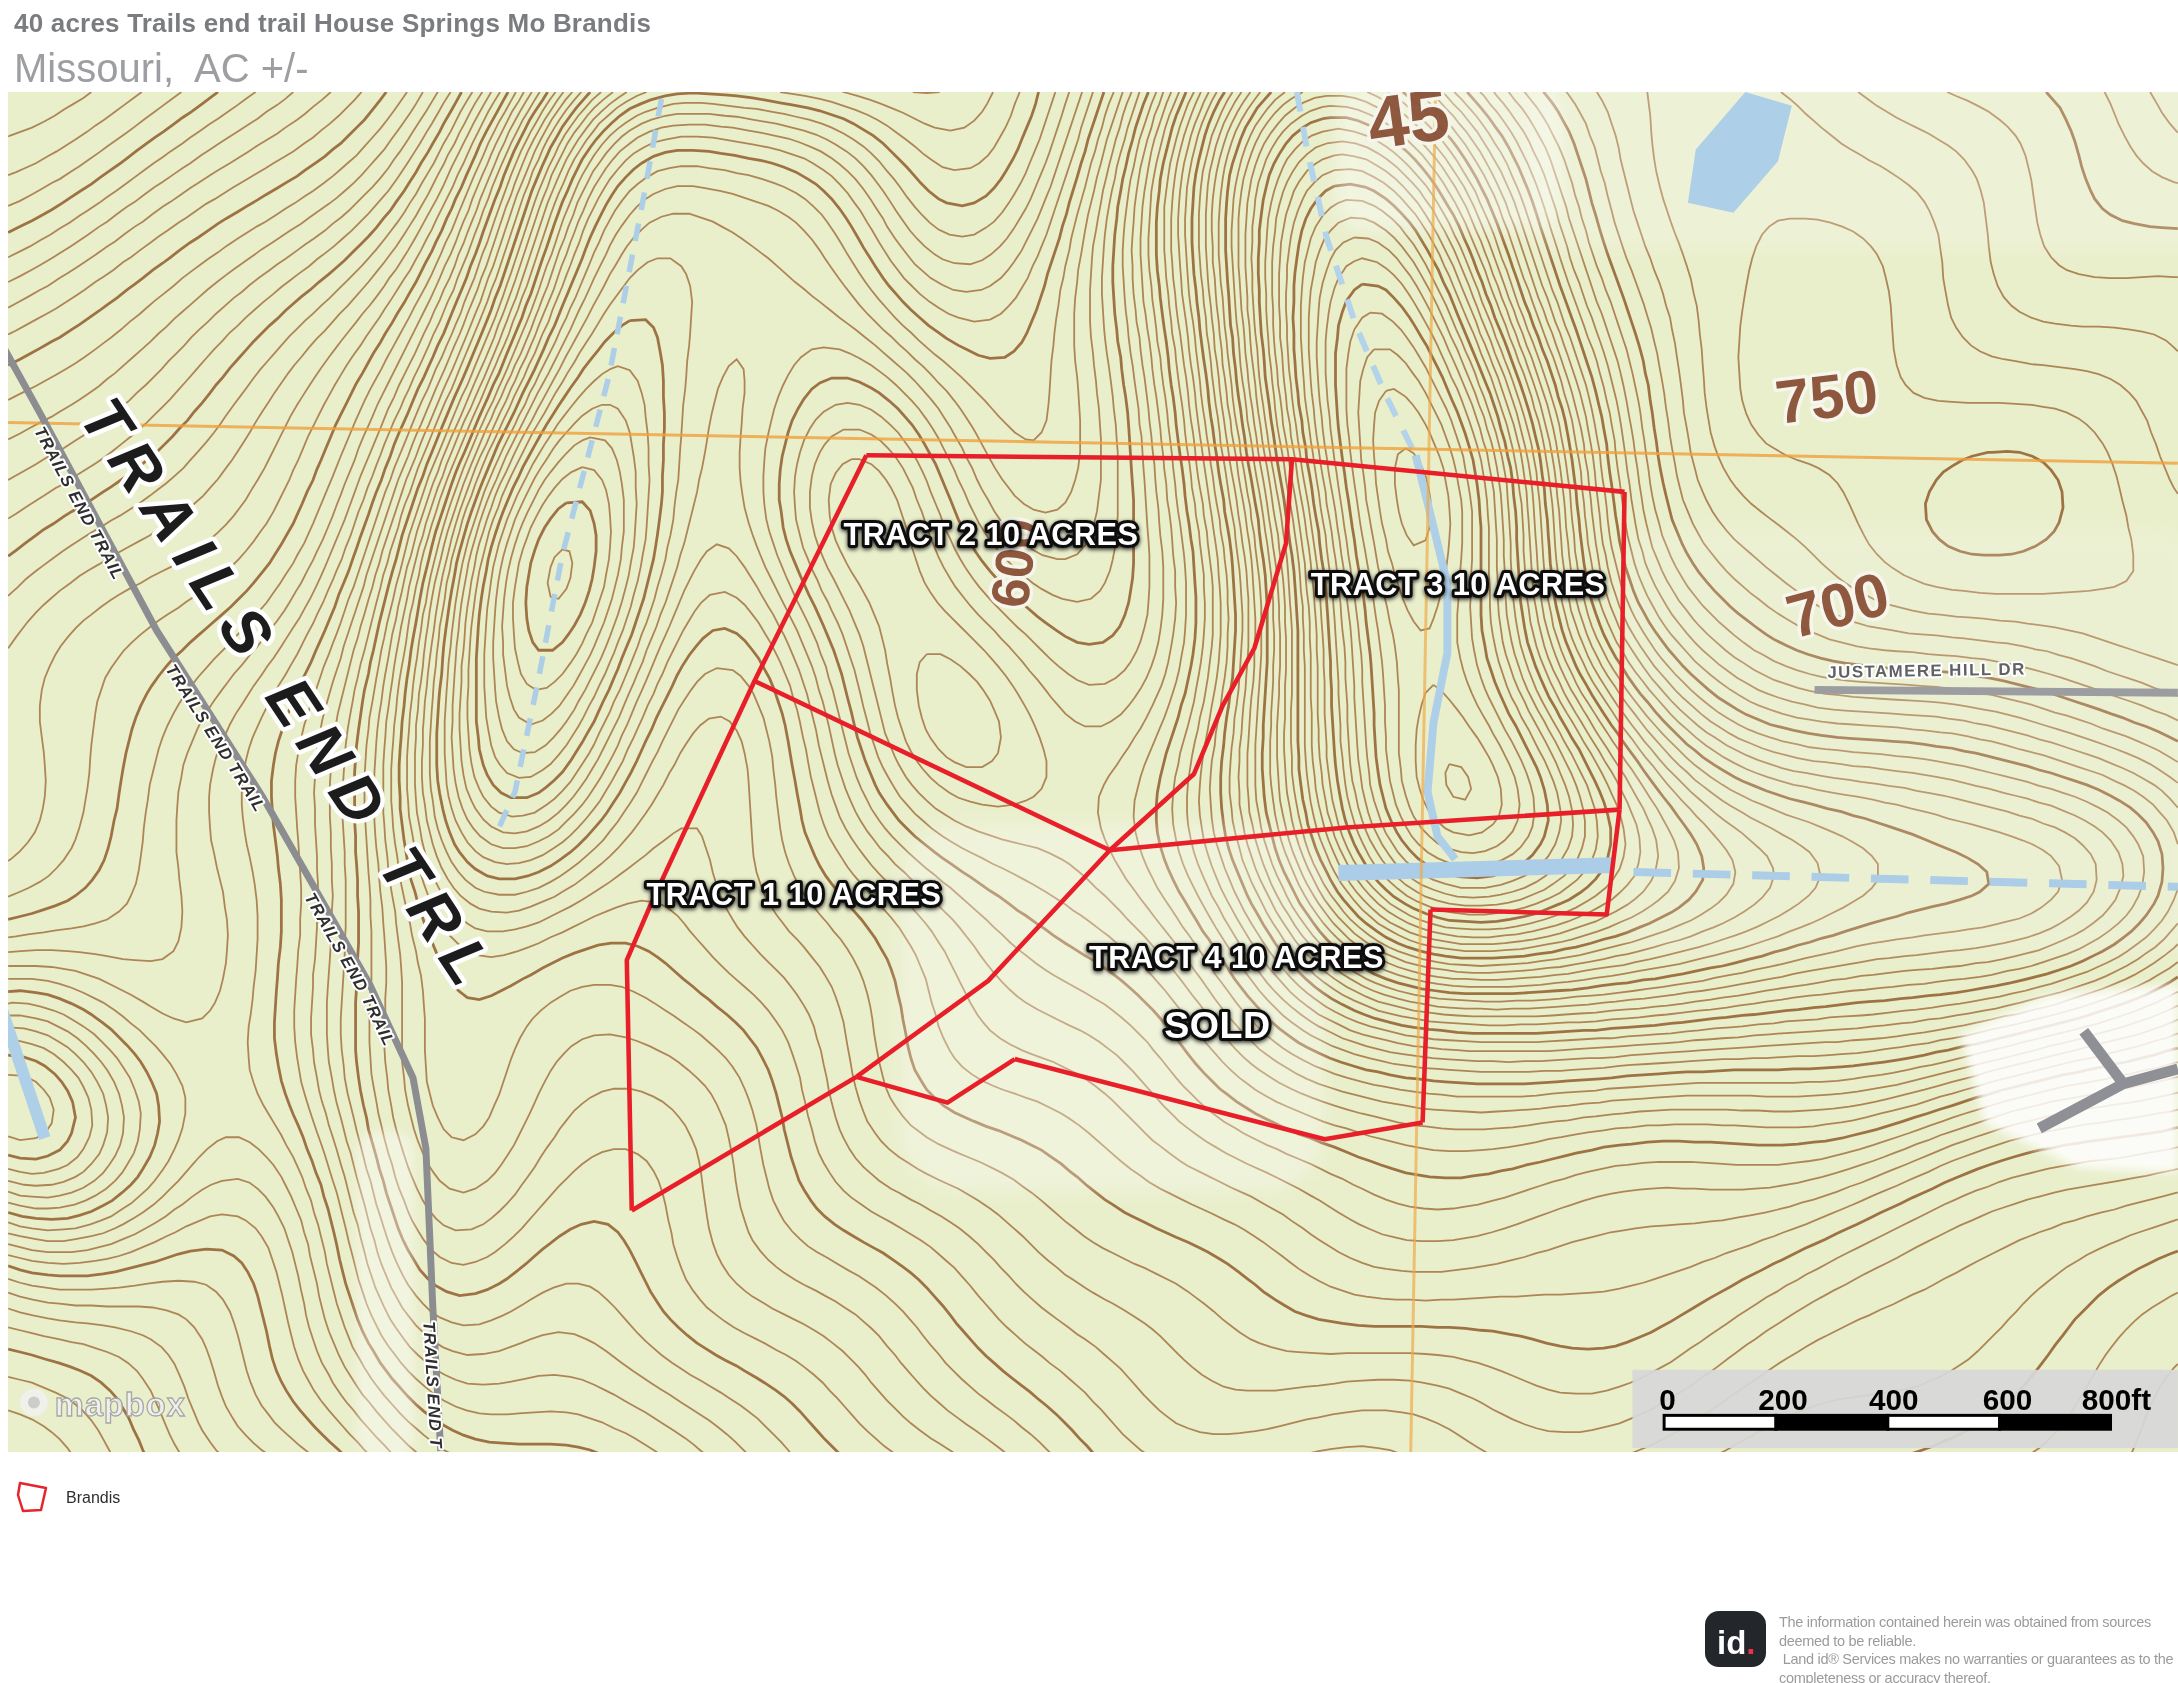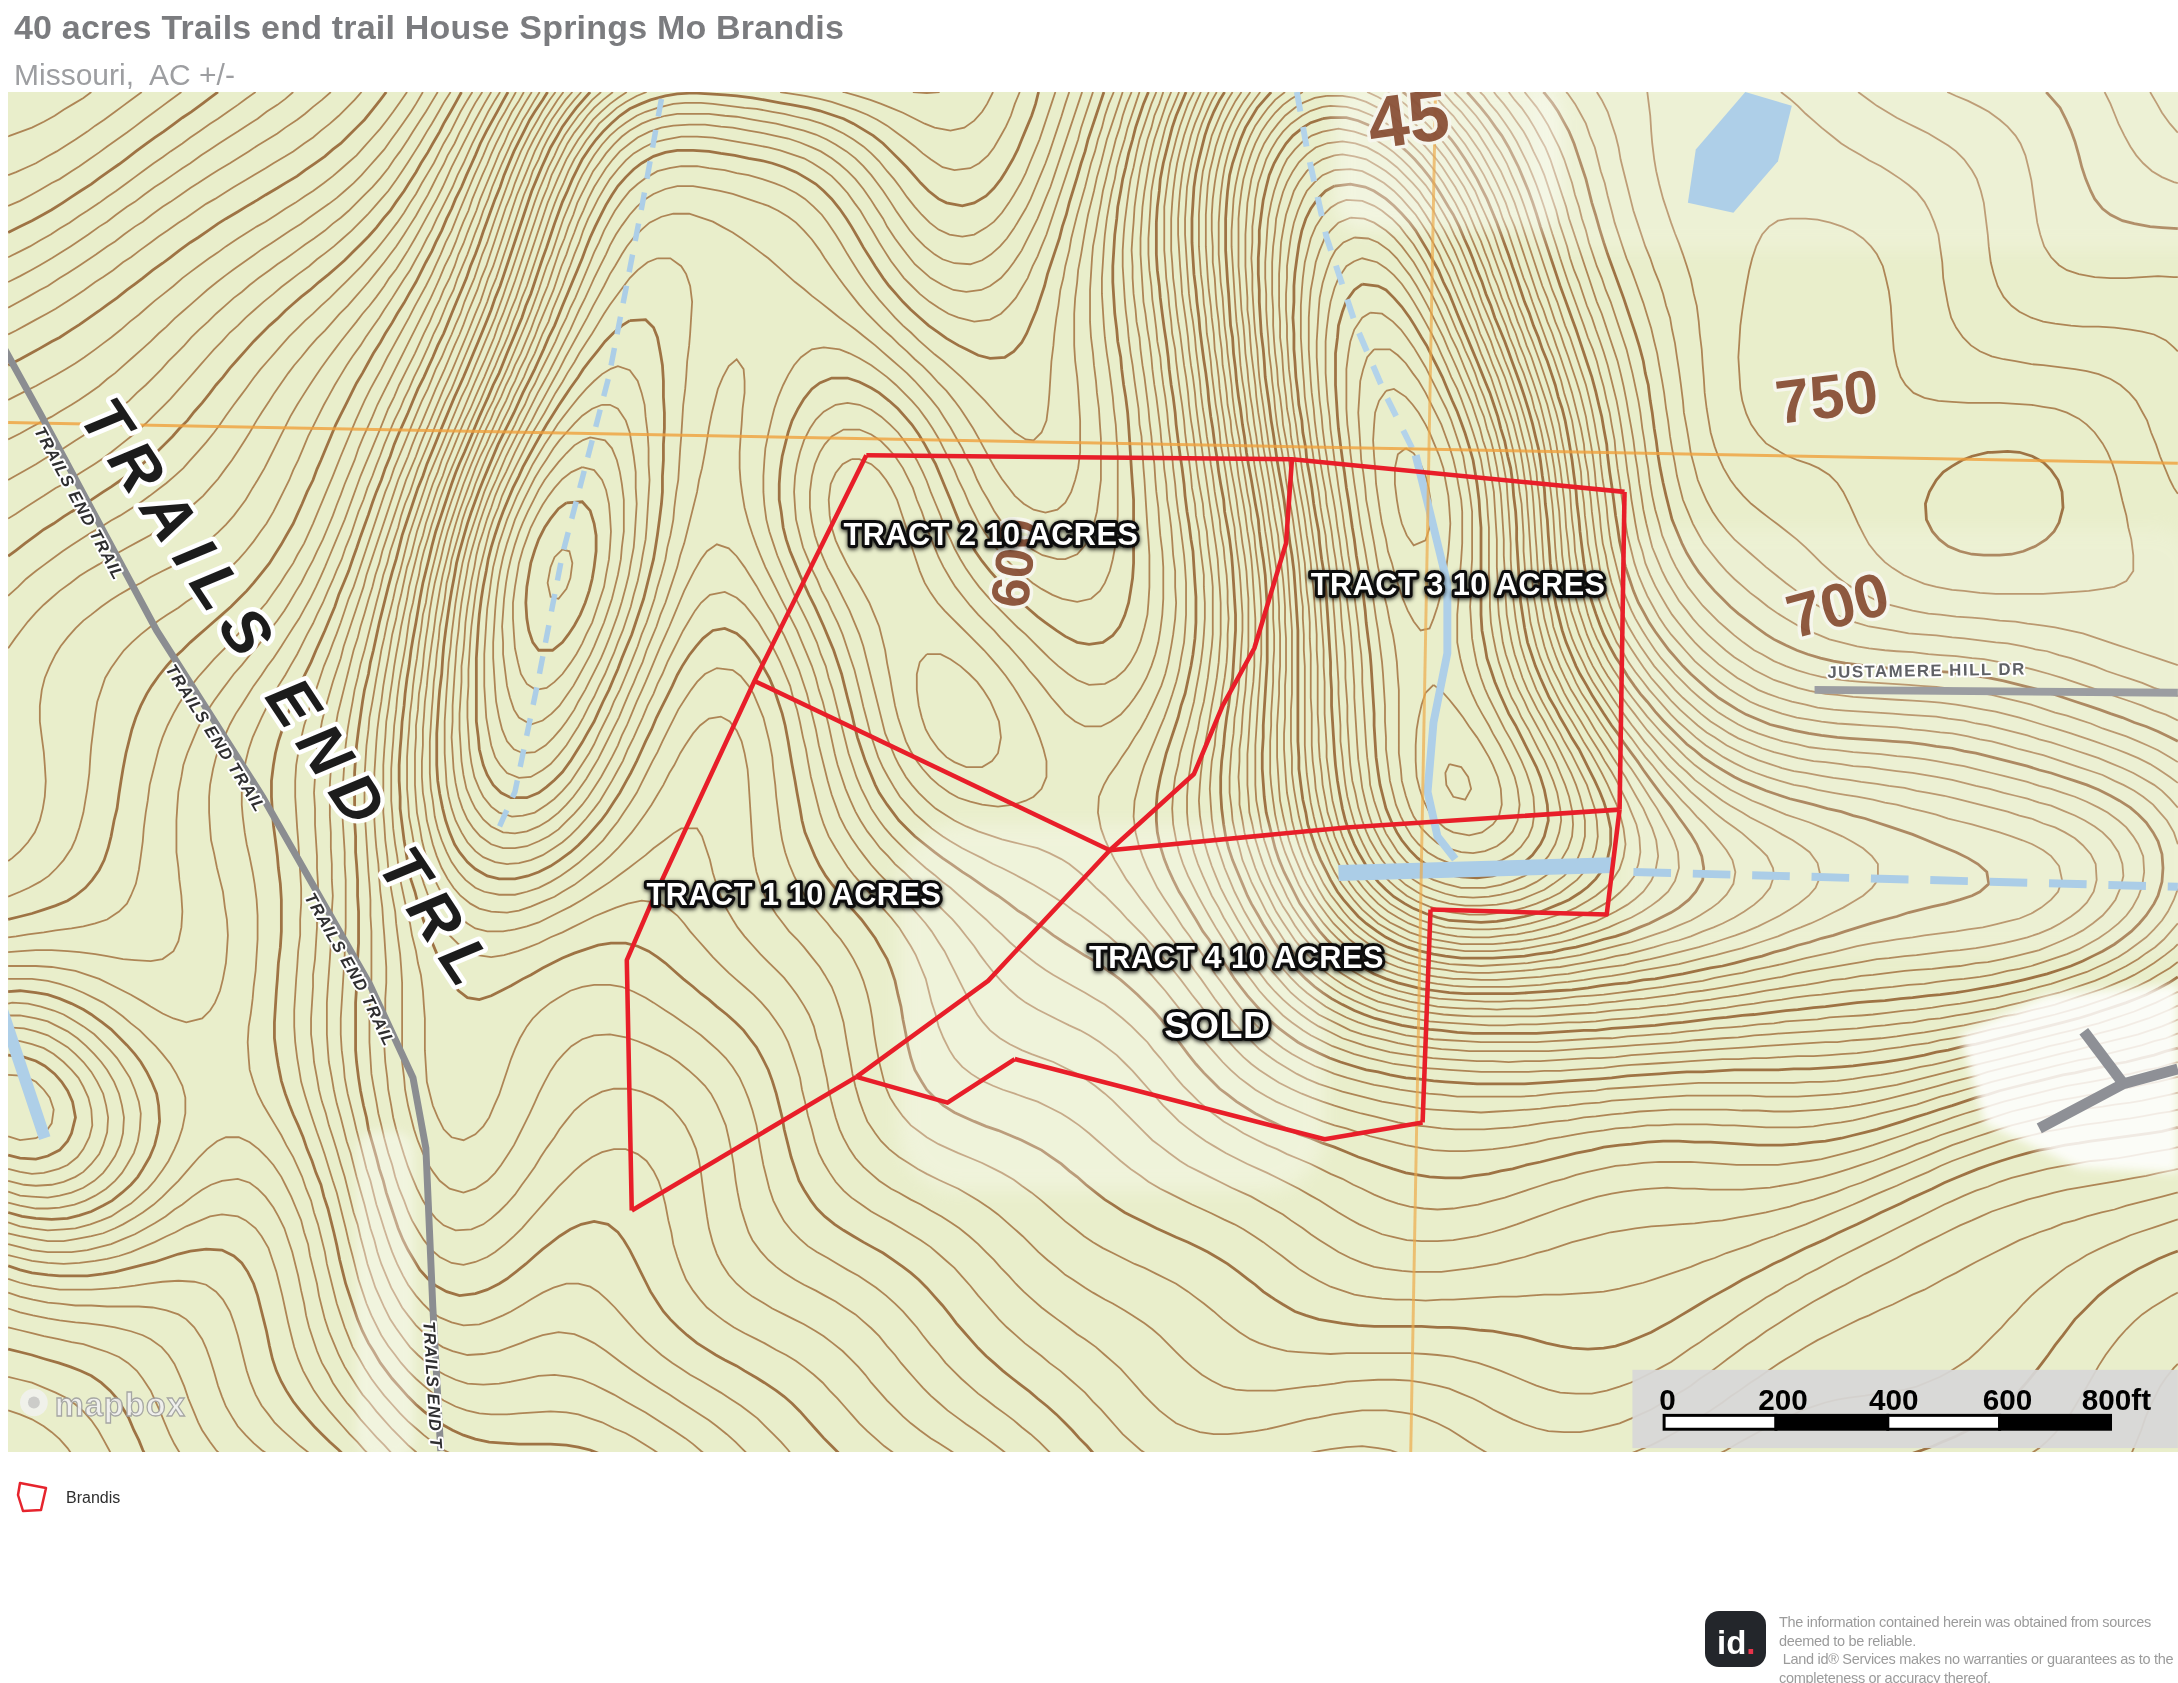--- a/index.html
+++ b/index.html
@@ -1,16 +1,16 @@
 <!DOCTYPE html>
 <html><head><meta charset="utf-8">
 <style>
 html,body{margin:0;padding:0;background:#ffffff;width:2178px;height:1683px;font-family:"Liberation Sans", sans-serif;}
-.title{position:absolute;left:14px;top:8px;font-size:34px;font-weight:bold;color:#7b7c7f;letter-spacing:0.2px;}
-.subtitle{position:absolute;left:14px;top:58px;font-size:30px;color:#9d9ea1;}
+.title{position:absolute;left:14px;top:8px;font-size:26px;font-weight:bold;color:#7b7c7f;letter-spacing:0.2px;}
+.subtitle{position:absolute;left:14px;top:46px;font-size:40px;color:#9d9ea1;}
 #map{position:absolute;left:8px;top:92px;width:2170px;height:1360px;background:#e9eecb;overflow:hidden;}
 .cc{fill:none;stroke:#a87c4b;stroke-width:1.8;opacity:0.92;}
 .ci{fill:none;stroke:#9a6c3c;stroke-width:2.8;opacity:0.95;}
 .red{fill:none;stroke:#e81e29;stroke-width:4.6;stroke-linejoin:round;}
 .lbl{font-weight:bold;fill:#ffffff;stroke:#0c0c0c;stroke-width:6px;stroke-linejoin:round;paint-order:stroke;font-size:31px;letter-spacing:0.5px;filter:url(#tsh);}
 .elev{font-weight:bold;fill:#8a5138;stroke:#f7f7ef;stroke-width:7px;stroke-linejoin:round;paint-order:stroke;opacity:0.95;}
 .roadlbl{font-weight:bold;fill:#2f2f30;stroke:#ffffff;stroke-width:4px;stroke-linejoin:round;paint-order:stroke;font-size:17px;font-style:italic;letter-spacing:1px;}
 .bigroad{font-weight:bold;fill:#1c1c1c;stroke:#ffffff;stroke-width:9px;stroke-linejoin:round;paint-order:stroke;font-size:64px;font-style:italic;letter-spacing:13px;}
 .leg{position:absolute;left:66px;top:1489px;font-size:16px;color:#2e2e2e;}
 .disc{position:absolute;left:1779px;top:1613px;font-size:14.5px;line-height:18.6px;color:#9b9b9b;white-space:nowrap;letter-spacing:-0.3px;}

